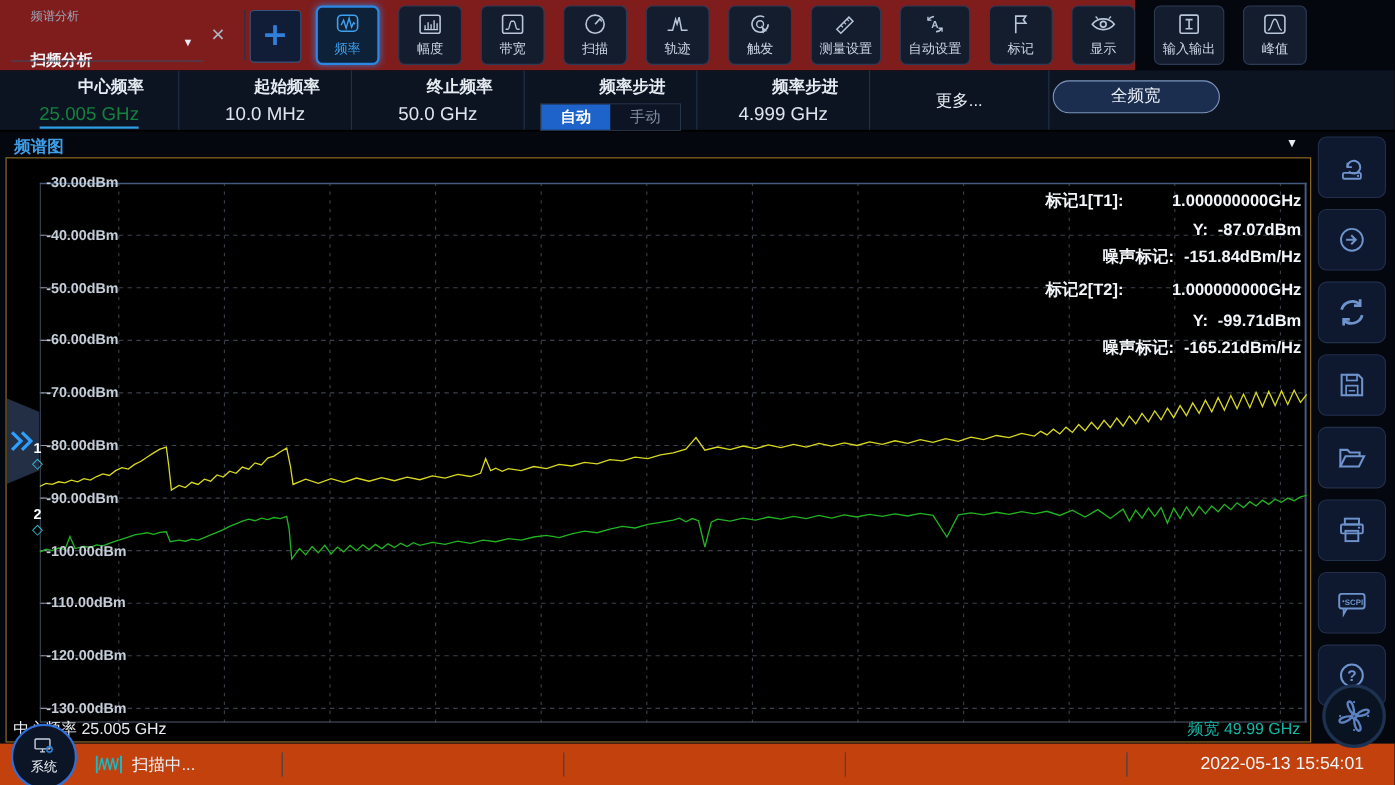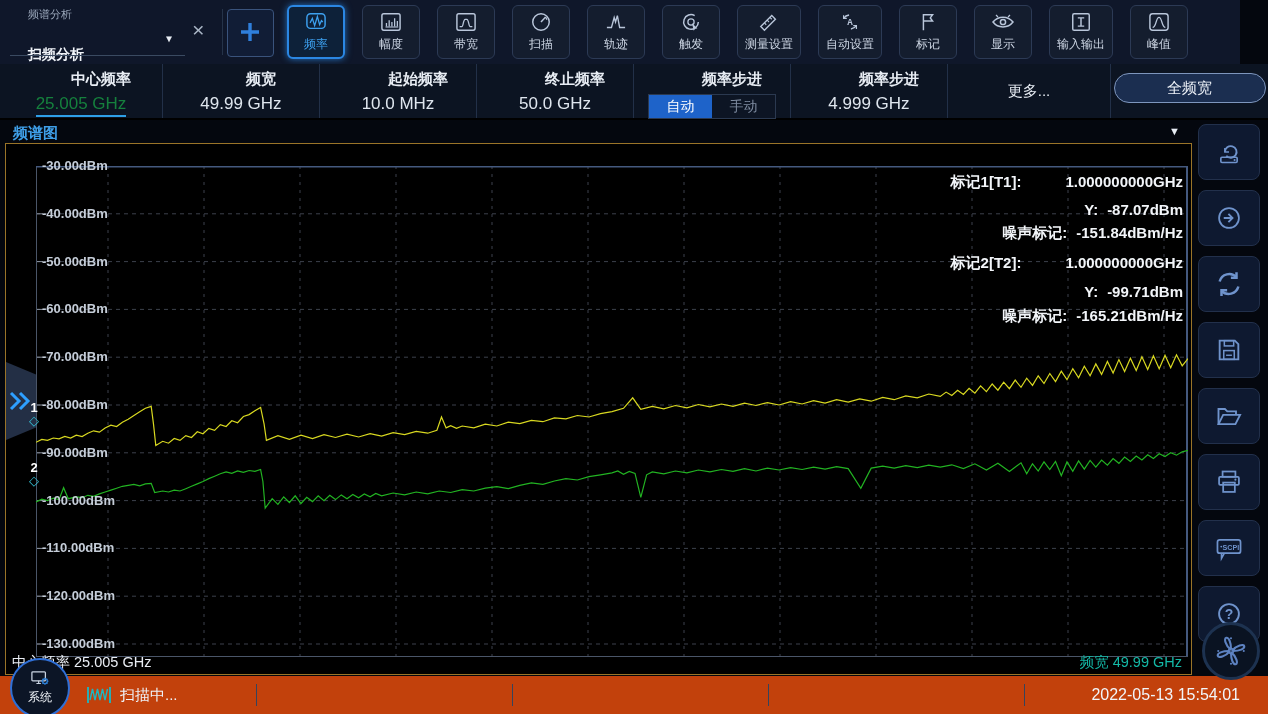--- a/index.html
+++ b/index.html
@@ -1,19 +1,19 @@
 <!DOCTYPE html>
 <html><head>
 <meta charset="utf-8">
 <style>
   html,body{margin:0;padding:0;background:#04070e;font-family:"Liberation Sans",sans-serif;}
   #stage{position:relative;width:1268px;height:714px;background:#04070e;overflow:hidden;color:#dfe6ee;}
 
   
-  #toolbar{position:absolute;left:0;top:0;width:1240px;height:64px;background:#0f172a;font-family:Liberation Mono, monospace;}
+  #toolbar{position:absolute;left:0;top:0;width:1032px;height:64px;background:#7f1d1d;}
   #tabzone{position:absolute;left:0;top:0;width:224px;height:64px;}
   .tab-apptype{position:absolute;left:28px;top:7px;font-size:11px;color:#9aa7ba;}
   .tab-mode{position:absolute;left:28px;top:46px;font-size:14px;font-weight:bold;color:#f0f4f9;}
   .tab-underline{position:absolute;left:10px;top:55px;width:175px;height:1px;background:#3a4a61;}
   .tab-caret{position:absolute;left:166px;top:34px;font-size:10px;color:#e8edf4;}
   .tab-close{position:absolute;left:192px;top:22px;font-size:21px;color:#aab6c6;line-height:20px;}
   #tab-divider{position:absolute;left:222px;top:9px;width:1px;height:46px;background:#253349;}
   #add-tab{position:absolute;left:227px;top:9px;width:45px;height:46px;background:#111d36;border:1px solid #3a537c;border-radius:4px;}
   #add-tab svg{position:absolute;left:11px;top:11px;}
   #tbtns{position:absolute;left:287px;top:5px;display:flex;gap:17px;}
@@ -28,21 +28,21 @@
 
   
   #paramrow{position:absolute;left:0;top:64px;width:1268px;height:56px;background:#0c1422;display:flex;border-bottom:2px solid #000;box-sizing:border-box;}
   .pcol{position:relative;height:54px;box-sizing:border-box;border-right:1px solid #223048;text-align:center;}
   .pcol:last-child{border-right:none;}
   .plabel{display:block;margin-top:6px;font-size:15px;font-weight:bold;color:#e8edf4;padding-left:40px;}
   .pvalue{display:inline-block;margin-top:5px;font-size:17px;color:#dfe6ee;}
   .pvalue.hl{color:#15803d;border-bottom:2px solid #2e9fe6;padding-bottom:1px;}
   .ptoggle{display:flex;width:126px;height:23px;margin:5px auto 0;border:1px solid #2b3950;box-sizing:content-box;}
   .ptoggle .opt{flex:1;font-size:14px;line-height:23px;}
-  .ptoggle .on{background:#1e63c9;color:#fff;font-weight:normal;}
+  .ptoggle .on{background:#1e63c9;color:#fff;font-weight:bold;}
   .ptoggle .off{background:#0d1524;color:#7f8ca1;}
   .pill{display:inline-block;margin-top:9px;width:150px;height:28px;line-height:28px;border:1.5px solid #7e96bd;border-radius:15px;background:#1b2e50;font-size:15px;color:#eef2f8;}
   .more{display:inline-block;margin-top:18px;font-size:15px;color:#e8edf4;}
 
   
   #chart-header{position:absolute;left:5px;top:122px;width:1187px;height:21px;}
   #chart-title{position:absolute;left:8px;top:2px;font-size:15px;font-weight:bold;color:#3f9fe8;}
   #chart-collapse{position:absolute;right:12px;top:3px;font-size:11px;color:#e8edf4;}
   #chart-body{position:absolute;left:5px;top:143px;width:1185px;height:530px;background:#000;border:1px solid #9a7428;box-sizing:content-box;}
   #plot-svg{position:absolute;left:30px;top:22px;}
@@ -209,24 +209,20 @@
         </span>
         <span class="tlabel">峰值</span>
       </div>
     </div>
   </div>
 
   <div id="paramrow">
     <div class="pcol" style="width:163px;">
       <span class="plabel">中心频率</span>
       <span class="pvalue hl">25.005 GHz</span>
-    </div>
-    <div class="pcol" style="width:157px;">
-      <span class="plabel">频宽</span>
-      <span class="pvalue">49.99 GHz</span>
     </div>
     <div class="pcol" style="width:157px;">
       <span class="plabel">起始频率</span>
       <span class="pvalue">10.0 MHz</span>
     </div>
     <div class="pcol" style="width:157px;">
       <span class="plabel">终止频率</span>
       <span class="pvalue">50.0 GHz</span>
     </div>
     <div class="pcol" style="width:157px;">

